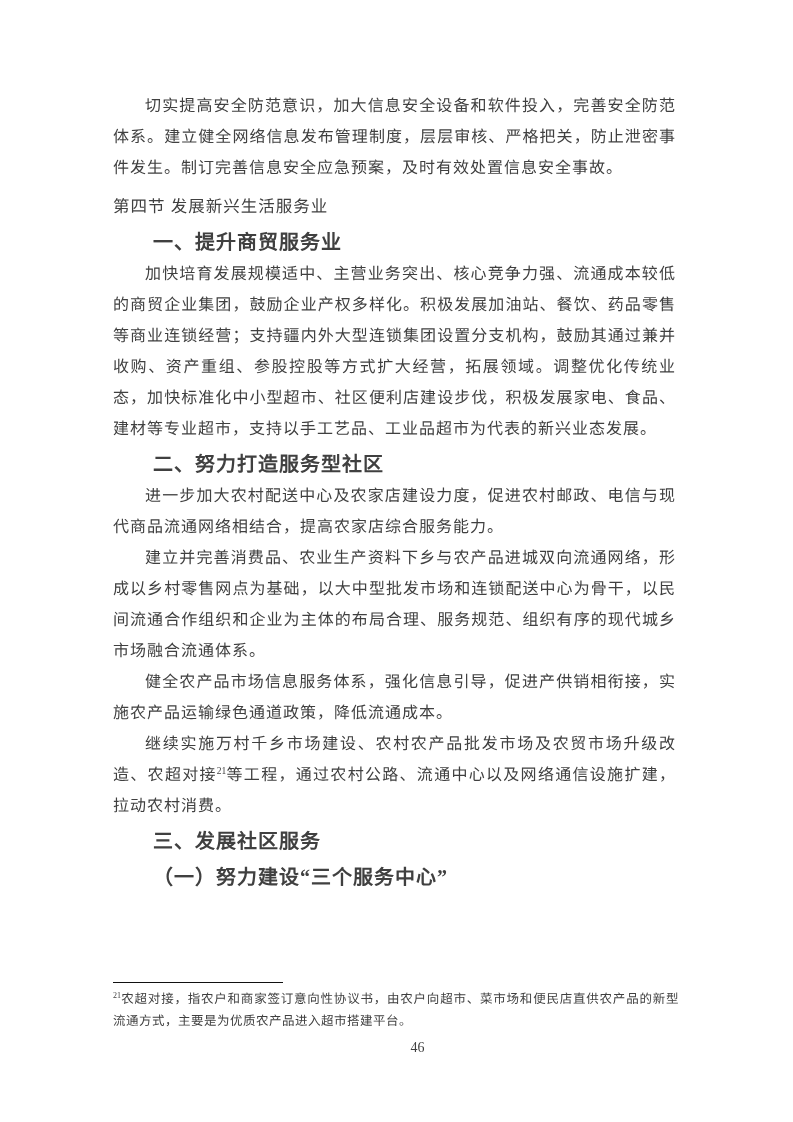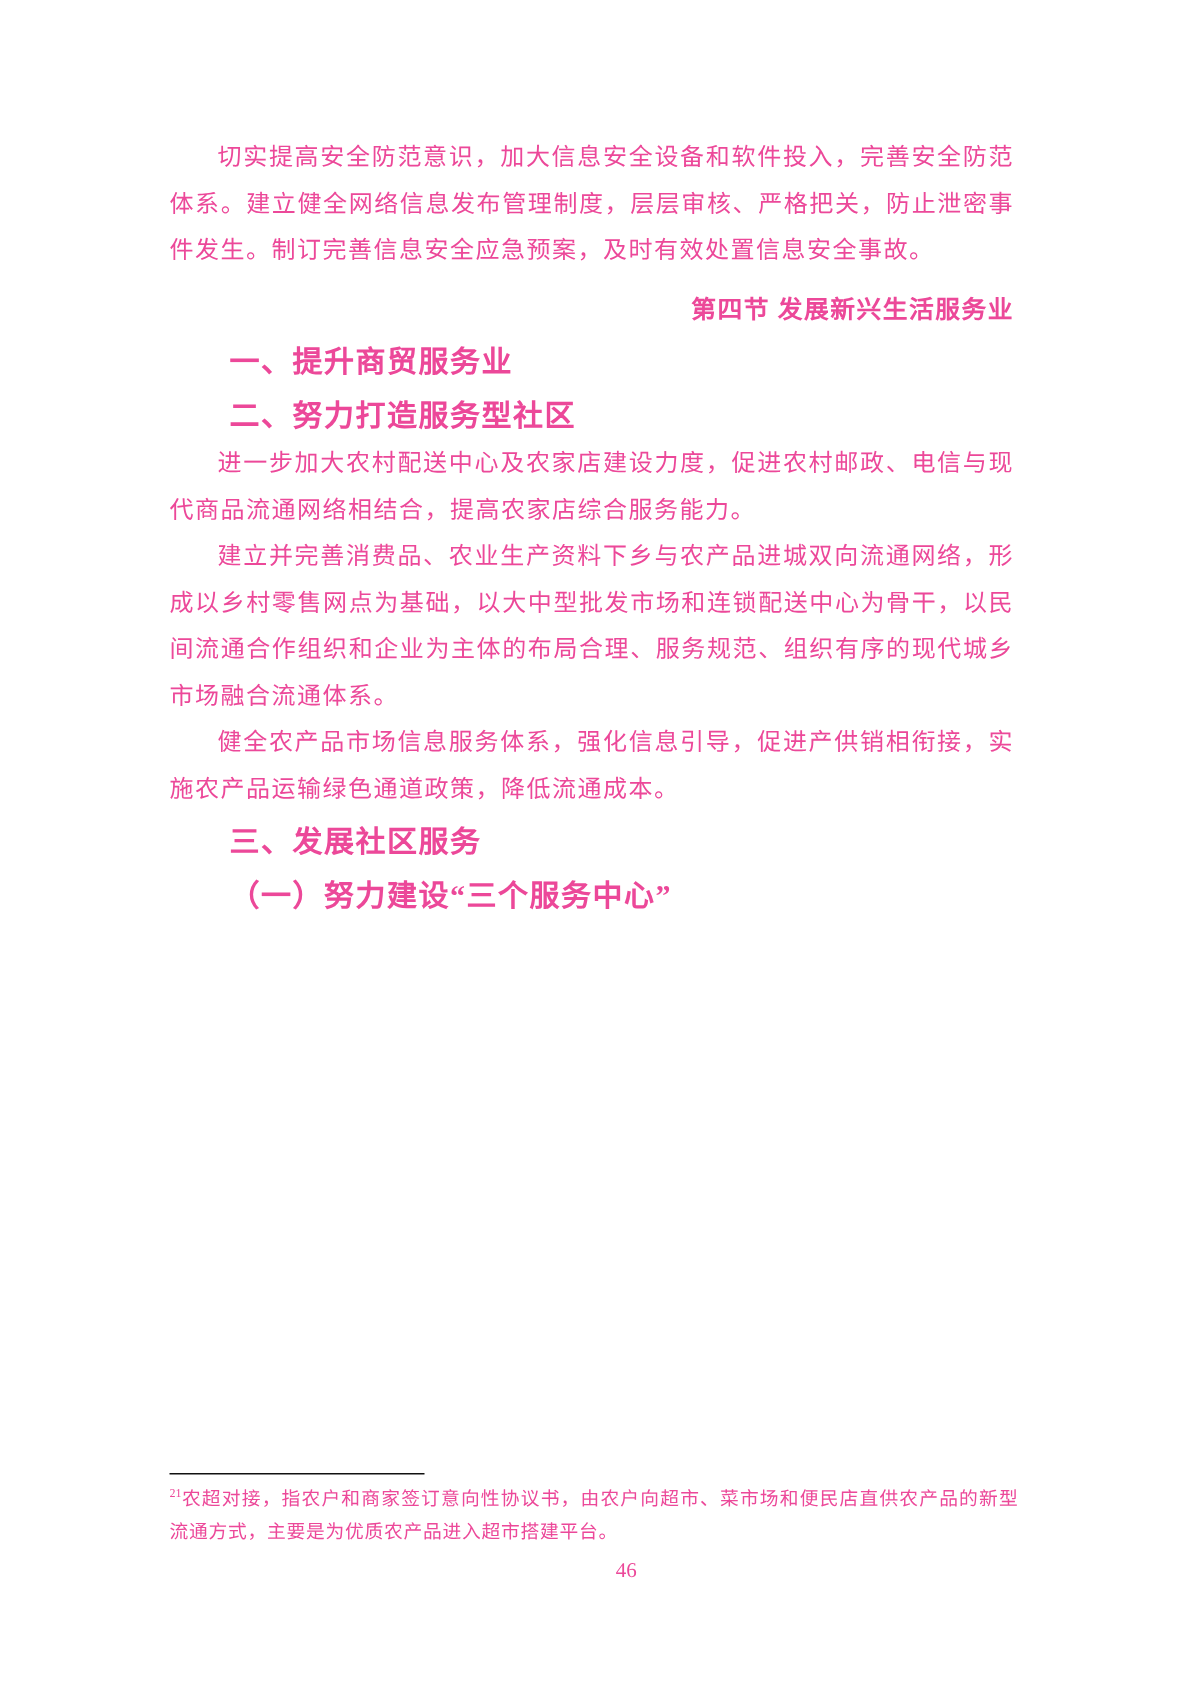--- a/index.html
+++ b/index.html
@@ -7,42 +7,42 @@
     padding: 0;
     background: #ffffff;
   }
   .page {
     position: relative;
     width: 709px;
     height: 1122px;
     background: #ffffff;
     overflow: hidden;
     font-family: "Liberation Serif", "DejaVu Serif", serif;
-    color: #ec4899;
+    color: #404040;
   }
   .doc-body {
     position: absolute;
     left: 113px;
     top: 90px;
     width: 563px;
   }
   .body-para {
     margin: 0;
     font-size: 16px;
     line-height: 31px;
     letter-spacing: 1px;
     text-align: justify;
     text-indent: 2em;
   }
   .section-title {
     margin: 8px 0 0 0;
     font-size: 16.5px;
     line-height: 31px;
-    font-weight: bold;
-    text-align: right;
+    font-weight: normal;
+    text-align: left;
     letter-spacing: 1px;
   }
   .sub-heading {
     margin: 5px 0 0 0;
     font-size: 20px;
     line-height: 31px;
     font-weight: bold;
     letter-spacing: 1px;
     text-indent: 2em;
   }
@@ -91,29 +91,31 @@
 <div class="page">
 
   <div class="doc-body">
 
     <p class="body-para">切实提高安全防范意识，加大信息安全设备和软件投入，完善安全防范体系。建立健全网络信息发布管理制度，层层审核、严格把关，防止泄密事件发生。制订完善信息安全应急预案，及时有效处置信息安全事故。</p>
 
     <h2 class="section-title">第四节 发展新兴生活服务业</h2>
 
     <h3 class="sub-heading">一、提升商贸服务业</h3>
 
+    <p class="body-para">加快培育发展规模适中、主营业务突出、核心竞争力强、流通成本较低的商贸企业集团，鼓励企业产权多样化。积极发展加油站、餐饮、药品零售等商业连锁经营；支持疆内外大型连锁集团设置分支机构，鼓励其通过兼并收购、资产重组、参股控股等方式扩大经营，拓展领域。调整优化传统业态，加快标准化中小型超市、社区便利店建设步伐，积极发展家电、食品、建材等专业超市，支持以手工艺品、工业品超市为代表的新兴业态发展。</p>
 
     <h3 class="sub-heading">二、努力打造服务型社区</h3>
 
     <p class="body-para">进一步加大农村配送中心及农家店建设力度，促进农村邮政、电信与现代商品流通网络相结合，提高农家店综合服务能力。</p>
 
     <p class="body-para">建立并完善消费品、农业生产资料下乡与农产品进城双向流通网络，形成以乡村零售网点为基础，以大中型批发市场和连锁配送中心为骨干，以民间流通合作组织和企业为主体的布局合理、服务规范、组织有序的现代城乡市场融合流通体系。</p>
 
     <p class="body-para">健全农产品市场信息服务体系，强化信息引导，促进产供销相衔接，实施农产品运输绿色通道政策，降低流通成本。</p>
 
+    <p class="body-para"><span>继续实施万村千乡市场建设、农村农产品批发市场及农贸市场升级改造、农超对接</span><sup class="ref">21</sup><span>等工程，通过农村公路、流通中心以及网络通信设施扩建，拉动农村消费。</span></p>
 
     <h3 class="sub-heading">三、发展社区服务</h3>
 
 
     <h3 class="sub-heading">（一）努力建设“三个服务中心”</h3>
 
   </div>
 
   <div class="footnote-area">
     <div class="footnote-rule"></div>

